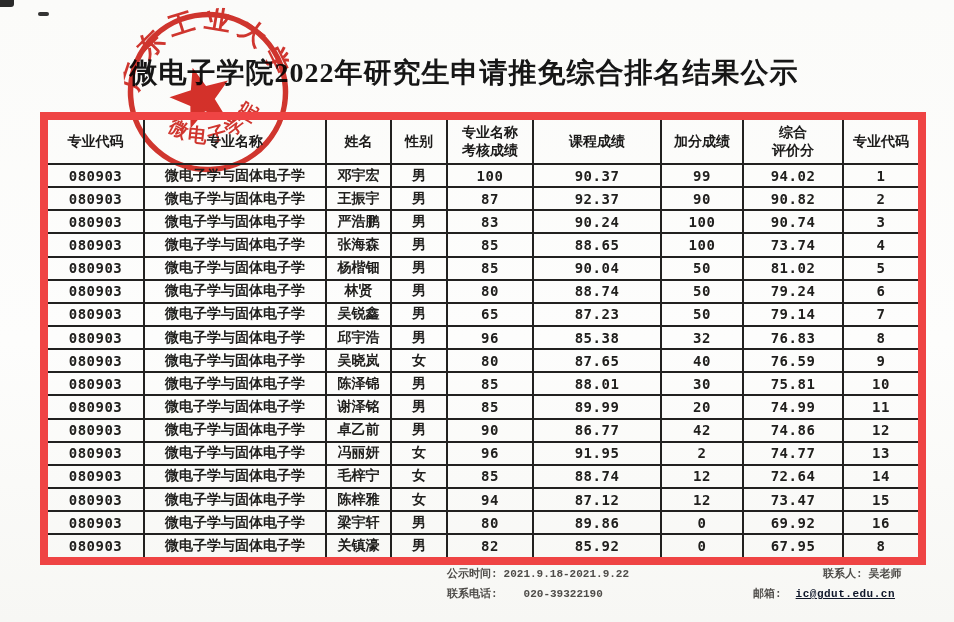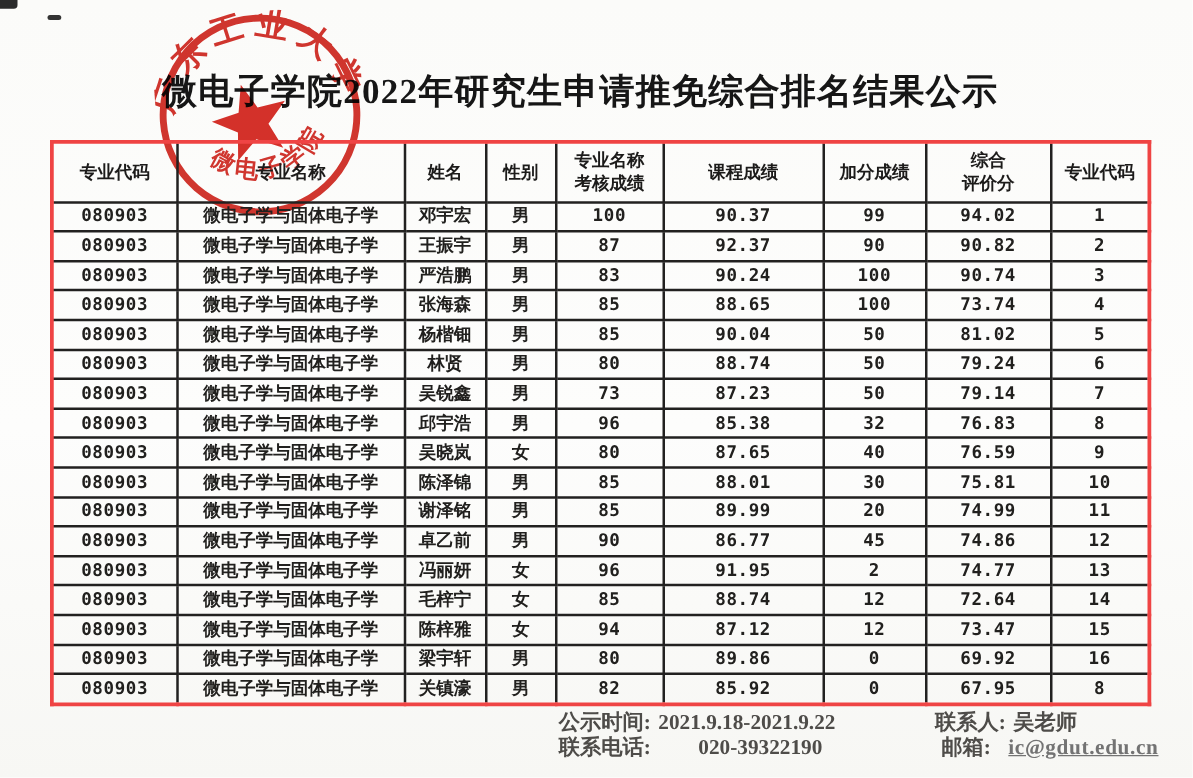--- a/index.html
+++ b/index.html
@@ -63,49 +63,49 @@
     vertical-align: middle;
     font-weight: bold;
     padding: 0 2px;
     overflow: hidden;
     white-space: nowrap;
   }
   .rank-table thead tr { height: 48px; }
   .rank-table th { font-size: 14px; line-height: 1.25; color: #1c1b1a; }
   .rank-table td { font-size: 14px; color: #21201e; }
   .rank-table td.num { font-family: "DejaVu Sans Mono", "Liberation Mono", monospace; letter-spacing: 0.5px; }
-  .rank-table { border: 3px solid #ef4444; }
+  .rank-table { border: 8px solid #ef4444; }
 
   col.c-major-code { width: 100px; }
   col.c-major-name { width: 182px; }
   col.c-name       { width: 65px;  }
   col.c-gender     { width: 56px;  }
   col.c-moral      { width: 86px;  }
   col.c-course     { width: 128px; }
   col.c-bonus      { width: 82px;  }
   col.c-overall    { width: 100px; }
   col.c-rank       { width: 79px;  }
 
   
   .footer-item {
     position: absolute;
-    font-family: Liberation Serif, serif;
+    font-family: Liberation Mono, monospace;
     font-weight: bold;
-    font-size: 17px;
+    font-size: 11px;
     color: #4e4c49;
     white-space: nowrap;
   }
   .f-publicity { left: 447px; top: 566px; }
-  .f-contact   { left: 748px; top: 566px; }
+  .f-contact   { left: 823px; top: 566px; }
   .f-phone     { left: 447px; top: 586px; }
   .f-email     { left: 753px; top: 586px; }
   .f-publicity .val { margin-left: 6px; }
   .f-contact .val   { margin-left: 6px; }
-  .f-phone .val     { margin-left: 38px; }
-  .f-email .val     { margin-left: 14px; text-decoration: underline; color: #737373; letter-spacing: 0.5px; }
+  .f-phone .val     { margin-left: 26px; }
+  .f-email .val     { margin-left: 14px; text-decoration: underline; color: #0f172a; letter-spacing: 0.5px; }
 </style>
 </head>
 <body>
 
 <div class="artifact-a"></div>
 <div class="artifact-b"></div>
 
 <div class="doc-title">微电子学院2022年研究生申请推免综合排名结果公示</div>
 
 <svg class="stamp" viewBox="0 0 166 166" xmlns="http://www.w3.org/2000/svg">
@@ -213,21 +213,21 @@
         <td class="num">88.74</td>
         <td class="num">50</td>
         <td class="num">79.24</td>
         <td class="num">6</td>
       </tr>
       <tr>
         <td class="num">080903</td>
         <td>微电子学与固体电子学</td>
         <td>吴锐鑫</td>
         <td>男</td>
-        <td class="num">73</td>
+        <td class="num">65</td>
         <td class="num">87.23</td>
         <td class="num">50</td>
         <td class="num">79.14</td>
         <td class="num">7</td>
       </tr>
       <tr>
         <td class="num">080903</td>
         <td>微电子学与固体电子学</td>
         <td>邱宇浩</td>
         <td>男</td>
@@ -270,21 +270,21 @@
         <td class="num">74.99</td>
         <td class="num">11</td>
       </tr>
       <tr>
         <td class="num">080903</td>
         <td>微电子学与固体电子学</td>
         <td>卓乙前</td>
         <td>男</td>
         <td class="num">90</td>
         <td class="num">86.77</td>
-        <td class="num">45</td>
+        <td class="num">42</td>
         <td class="num">74.86</td>
         <td class="num">12</td>
       </tr>
       <tr>
         <td class="num">080903</td>
         <td>微电子学与固体电子学</td>
         <td>冯丽妍</td>
         <td>女</td>
         <td class="num">96</td>
         <td class="num">91.95</td>

